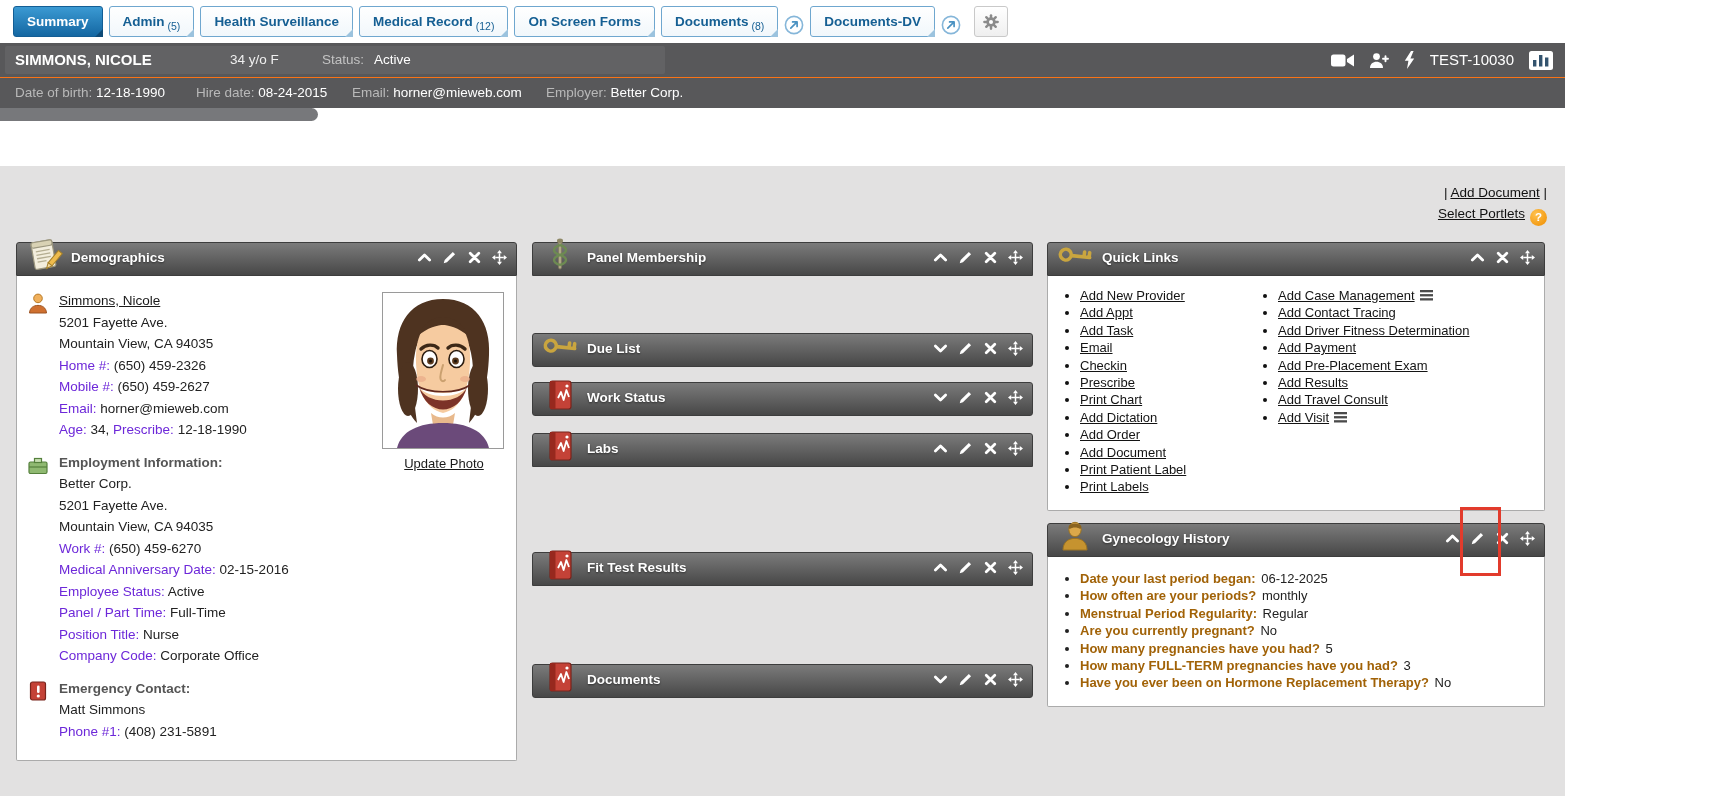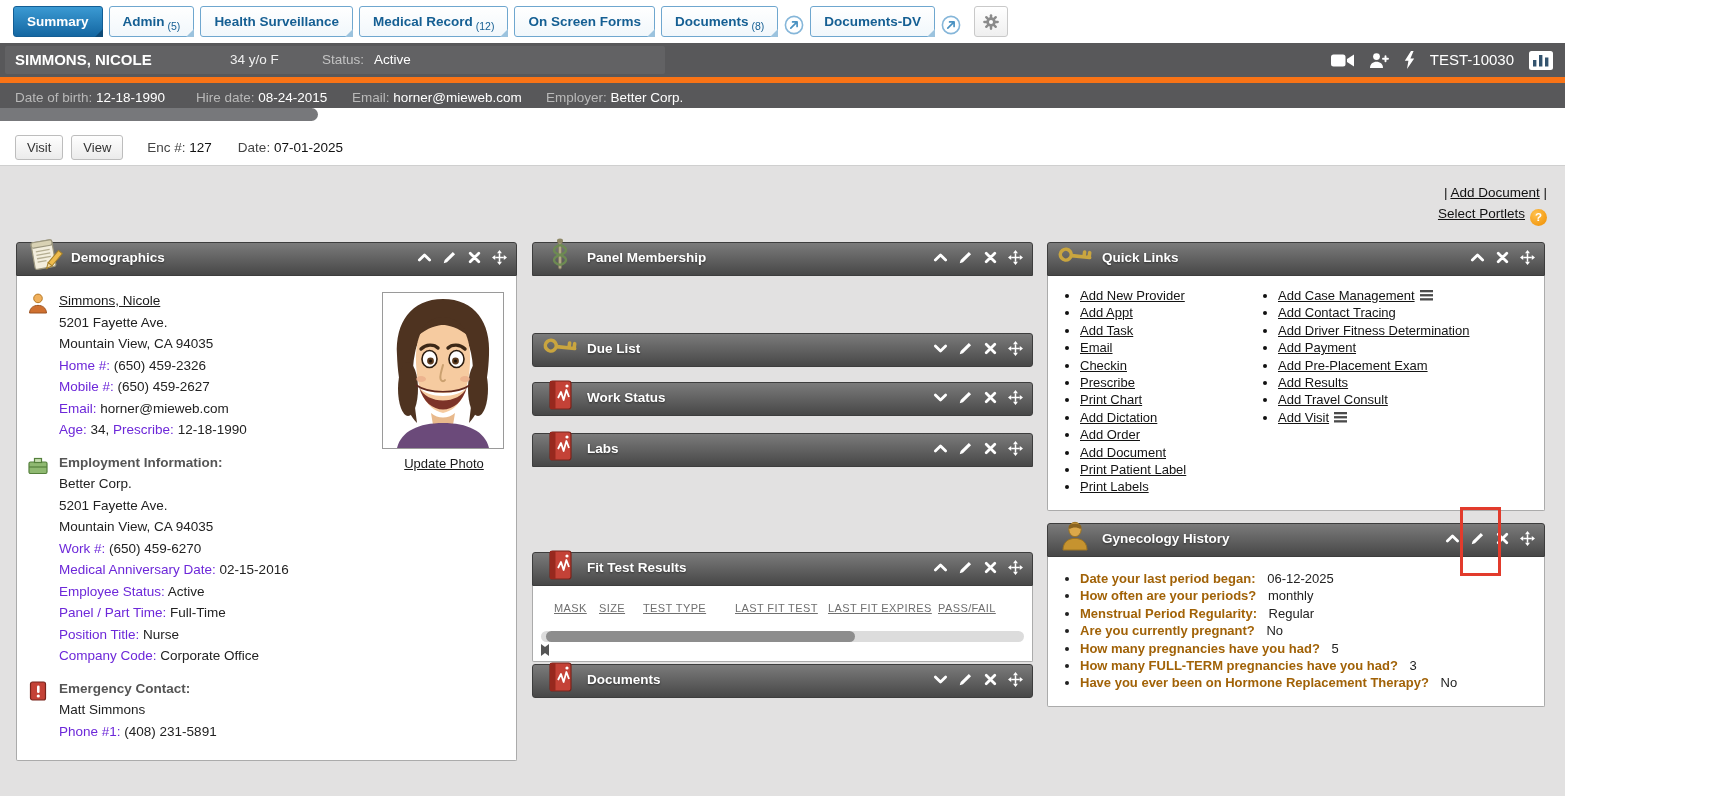--- a/index.html
+++ b/index.html
@@ -30,21 +30,21 @@
   
   .pbar1 { position:absolute; left:0; top:43px; width:100%; height:34px; background:#58585a; }
   .pbar1 .inner-hl { position:absolute; left:5px; top:3px; width:660px; height:28px; background:#626264; border-radius:2px; }
   .pbar1 .pname { position:absolute; left:15px; top:8px; font-size:15px; font-weight:bold; color:#fff; }
   .pbar1 .page-sex { position:absolute; left:230px; top:9px; color:#f0f0f0; }
   .pbar1 .pstatus-label { position:absolute; left:322px; top:9px; color:#c3c3c3; }
   .pbar1 .pstatus-value { position:absolute; left:374px; top:9px; color:#fff; }
   .pbar-icons { position:absolute; right:12px; top:0; height:34px; display:flex; align-items:center; gap:15px; }
   .pbar-icons .chart-id { color:#fff; font-size:15px; }
   .pbar-icons span { line-height:0; }
-  .pbar2 { position:absolute; left:0; top:77px; width:100%; height:31px; background:#58585a; border-top:6px solid #f97316; }
+  .pbar2 { position:absolute; left:0; top:77px; width:100%; height:31px; background:#58585a; border-top:1px solid #f97316; }
   .pbar2 .grp { position:absolute; top:7px; white-space:nowrap; }
   .pbar2 .lbl { color:#b9b9b9; }
   .pbar2 .val { color:#fff; }
   .hdr-scroll { position:absolute; left:0; top:108px; width:318px; height:13px; background:#77787b;
                 border-radius:0 7px 7px 0; cursor:pointer; }
 
   
   .visitbar { position:absolute; left:0; top:129px; width:100%; height:37px; background:#fff;
               border-bottom:1px solid #cfcfcf; display:flex; align-items:center; padding-left:15px; gap:8px; }
   .btn { padding:4px 11px; border:1px solid #bdbdbd; border-radius:3px;
@@ -115,21 +115,21 @@
   .ql-col.second { flex:1; padding-left:24px; }
   .ql-col li { line-height:17.4px; color:#111; }
   .ql-text { text-decoration:underline; cursor:pointer; font-size:13px; color:#141414; }
   .ql-list-icon { display:inline-block; margin-left:5px; vertical-align:-1px; line-height:0; }
 
   
   .gyn-body { padding:13px 10px 14px 6px; }
   .gyn-list { margin:0; padding-left:26px; list-style:disc; }
   .gyn-list li { line-height:17.4px; font-size:13px; color:#222; }
   .gyn-list b { color:#a16207; }
-  .gyn-val { margin-left:8px; }
+  .gyn-val { margin-left:2px; }
 
   .annotation-box { position:absolute; left:1460px; top:341px; width:41px; height:69px;
                     border:3px solid #e23b2c; z-index:40; pointer-events:none; }
 </style>
 </head>
 <body>
 
 <div class="app">
 
   <div class="tabbar">
@@ -242,32 +242,20 @@
       <span class="lbl">Email:</span>
       <span class="val">horner@mieweb.com</span>
     </span>
     <span class="grp" style="left:546px">
       <span class="lbl">Employer:</span>
       <span class="val">Better Corp.</span>
     </span>
   </div>
   <div class="hdr-scroll"></div>
 
-  <div class="visitbar">
-    <span class="btn">Visit</span>
-    <span class="btn">View</span>
-    <span class="encgrp">
-      <span class="lbl">Enc #:</span>
-      <span class="val">127</span>
-    </span>
-    <span class="dategrp">
-      <span class="lbl">Date:</span>
-      <span class="val">07-01-2025</span>
-    </span>
-  </div>
 
   <div class="main">
 
     <div class="top-links">
       <div>
         <span>|</span>
         <a>Add Document</a>
         <span>|</span>
       </div>
       <div>
@@ -589,35 +577,20 @@
             </span>
           <span class="ptool">
               <svg width="15" height="15" viewBox="0 0 14 14">
                 <g fill="#fff">
                   <path d="M7 0l2.3 3H4.7zM7 14l-2.3-3h4.6zM0 7l3-2.3v4.6zM14 7l-3 2.3V4.7z"></path>
                   <path d="M6.3 3h1.4v8H6.3zM3 6.3h8v1.4H3z"></path>
                 </g>
               </svg>
             </span>
         </span>
-      </div>
-      <div class="pbody fit-body cols-hdr">
-        <span style="left:21px">MASK</span>
-        <span style="left:66px">SIZE</span>
-        <span style="left:110px">TEST TYPE</span>
-        <span style="left:202px">LAST FIT TEST</span>
-        <span style="left:295px">LAST FIT EXPIRES</span>
-        <span style="left:405px">PASS/FAIL</span>
-        <div class="hscroll">
-          <span class="hs-arrow left"></span>
-          <div class="hs-track">
-            <div class="hs-thumb"></div>
-          </div>
-          <span class="hs-arrow right"></span>
-        </div>
       </div>
     </div>
 
     <div class="portlet" style="left:532px; top:498px; width:501px">
       <div class="phead collapsed">
         <span class="picon">
           <svg width="38" height="38" viewBox="0 0 38 38">
               <rect x="9" y="5" width="21" height="28" rx="2.5" fill="#c44237" stroke="#79241c" stroke-width="1.2"></rect>
               <rect x="9" y="5" width="5.5" height="28" fill="#97281e"></rect>
               <path d="M17 22l3-6 2.6 8 2.8-10 2.6 7" fill="none" stroke="#fff" stroke-width="1.8" stroke-linejoin="round"></path>

